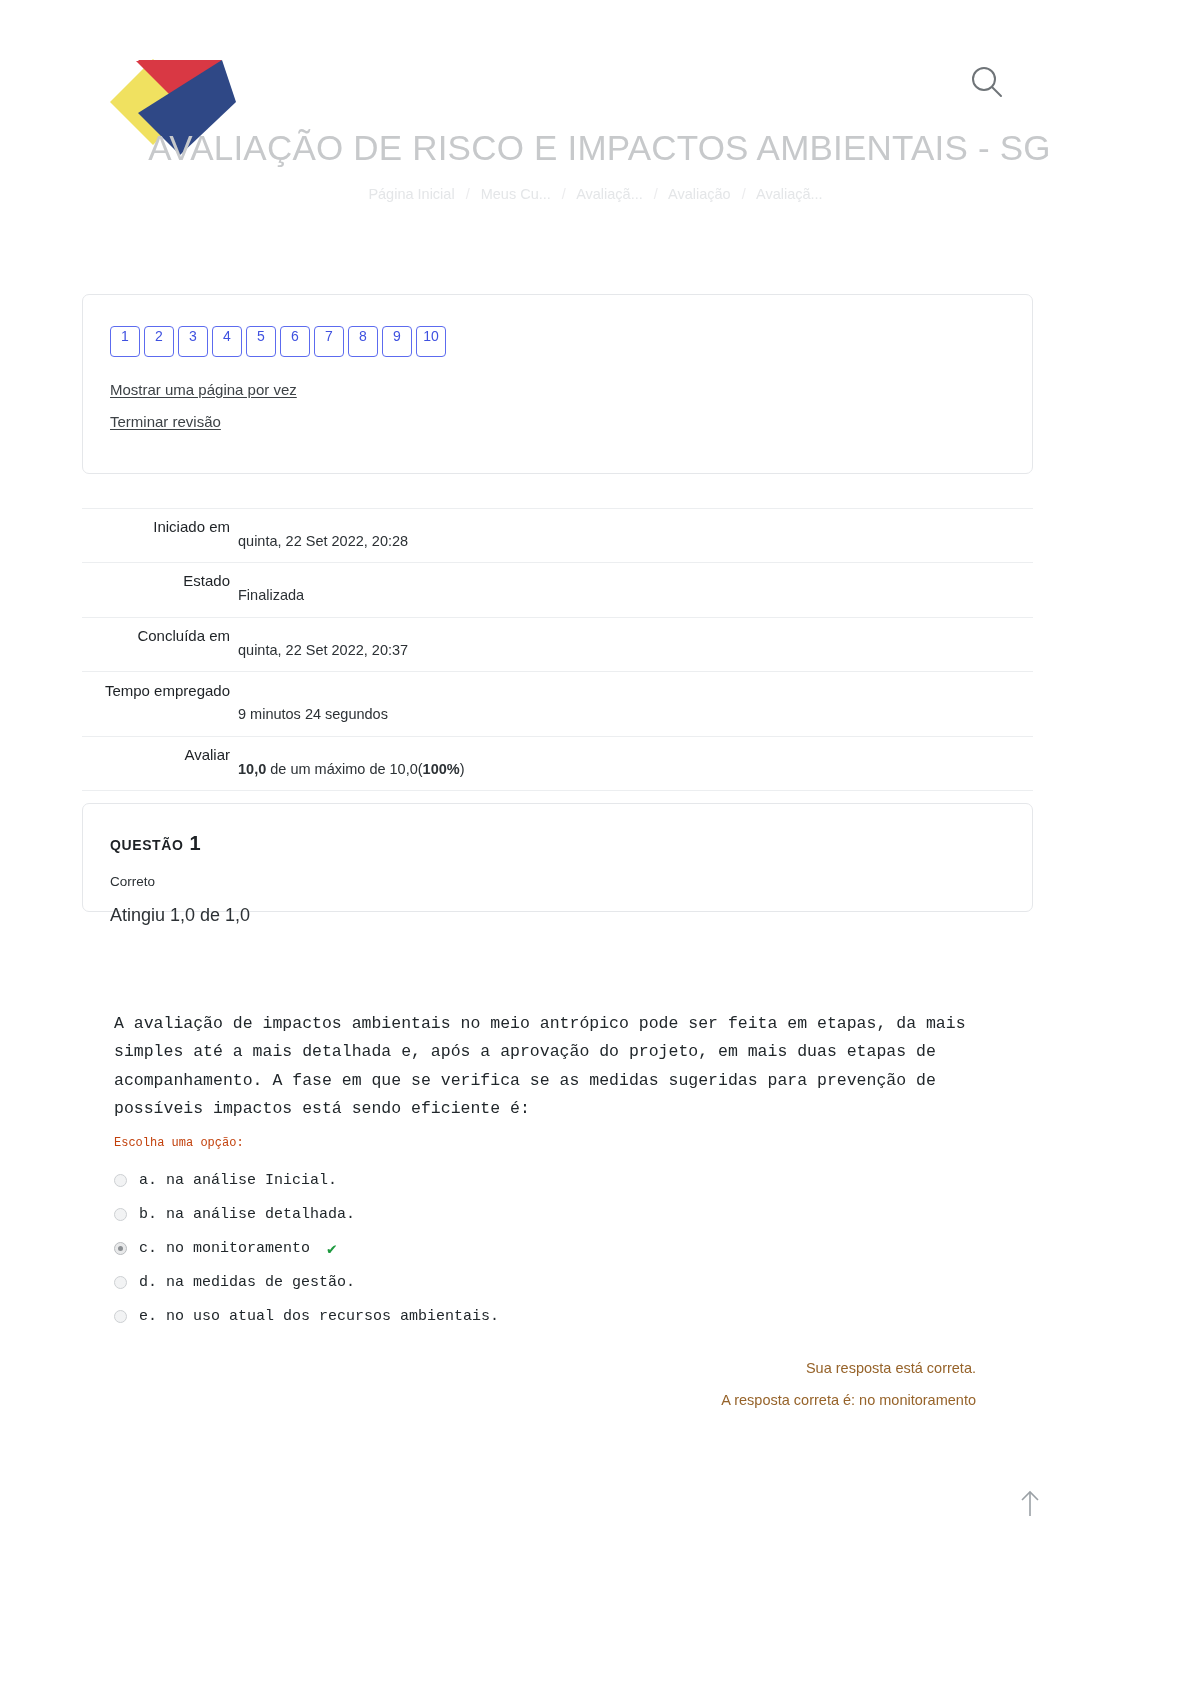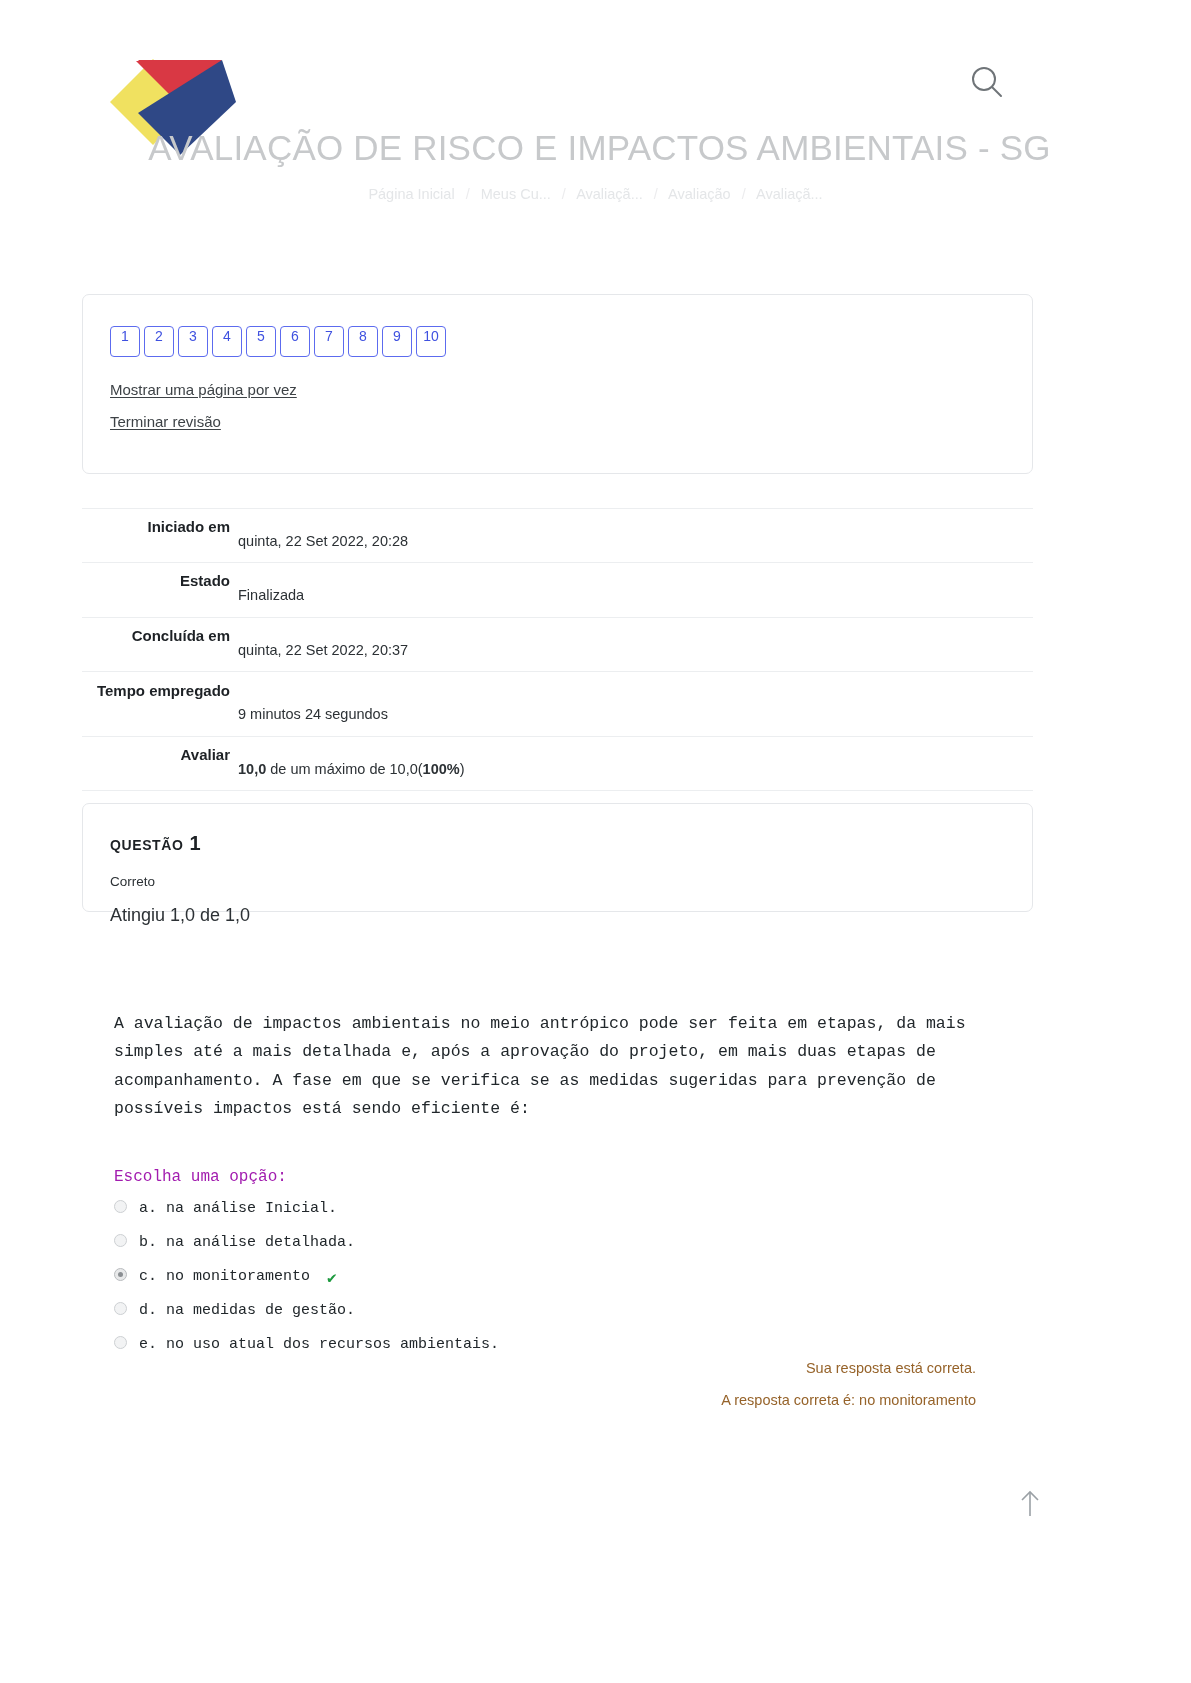--- a/index.html
+++ b/index.html
@@ -102,21 +102,21 @@
     width: 951px;
     border-collapse: collapse;
   }
   .info-table tr { border-top: 1px solid #eceef0; }
   .info-table tr:last-child { border-bottom: 1px solid #eceef0; }
   .info-table th {
     width: 148px;
     text-align: right;
     vertical-align: top;
     font-size: 15px;
-    font-weight: 700;
+    font-weight: 400;
     color: #1d2125;
     padding: 8px 0 4px 0;
     line-height: 1.28;
   }
   .info-table td {
     padding: 24px 0 12px 8px;
     font-size: 14.5px;
     color: #2c3135;
     vertical-align: top;
     line-height: 1.2;
@@ -166,30 +166,30 @@
     left: 114px; top: 1010px;
     width: 880px;
     font-family: Liberation Mono, monospace;
   }
   .q-text {
     font-size: 16.5px;
     line-height: 1.72;
     color: #21272b;
   }
   .q-prompt {
-    margin-top: 44px;
-    font-size: 16px;
-    color: #a21caf;
+    margin-top: 12px;
+    font-size: 12px;
+    color: #c2410c;
   }
   .options {
     margin-top: 14px;
   }
   .option {
     display: flex;
-    align-items: flex-start;
+    align-items: center;
     gap: 12px;
     height: 34px;
     cursor: pointer;
   }
   .radio {
     width: 13px; height: 13px;
     border-radius: 50%;
     border: 1px solid #cdd0d3;
     background: #f2f3f4;
     flex: 0 0 auto;

